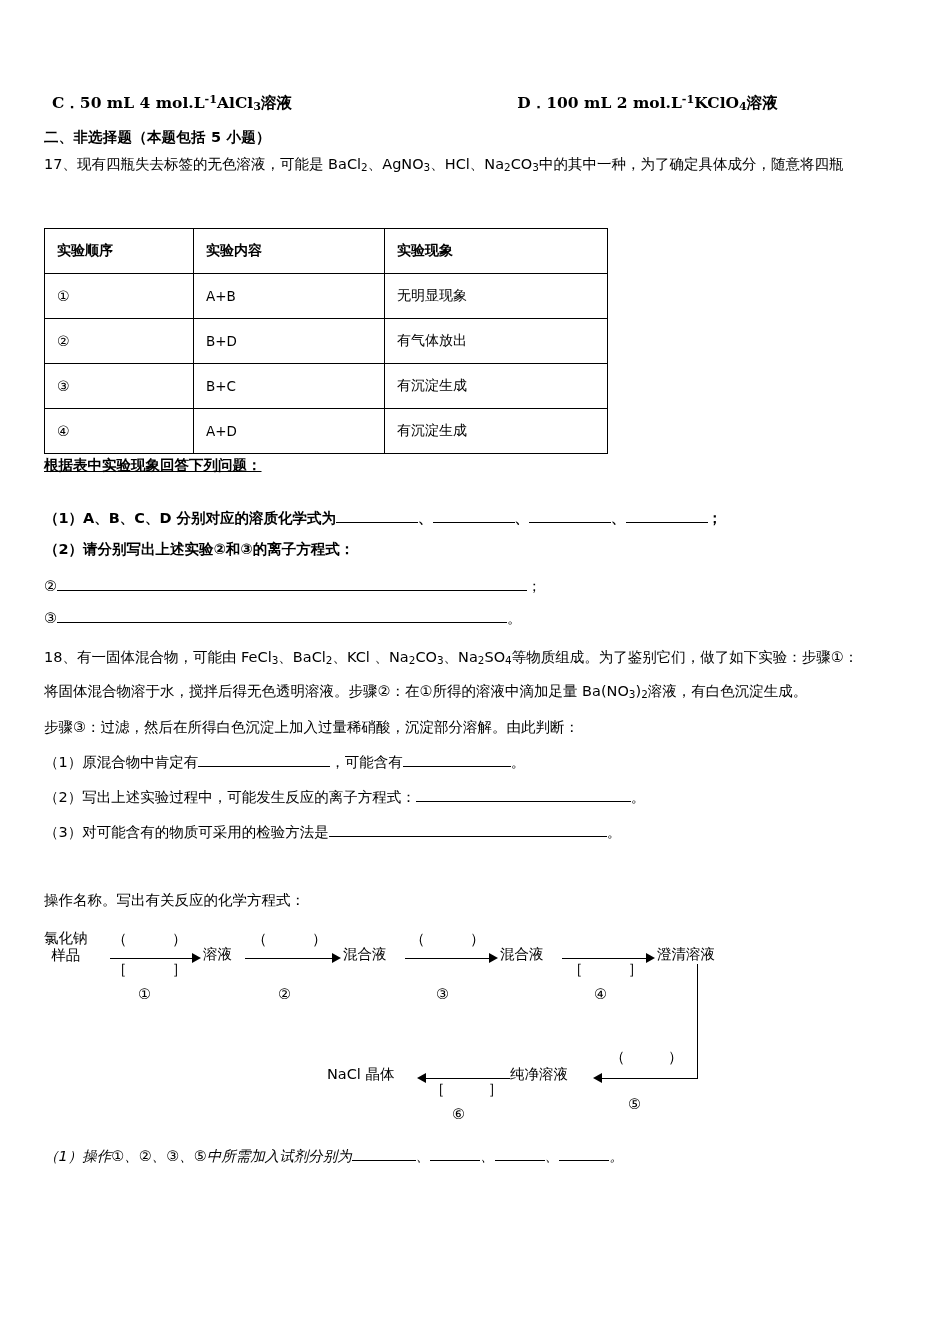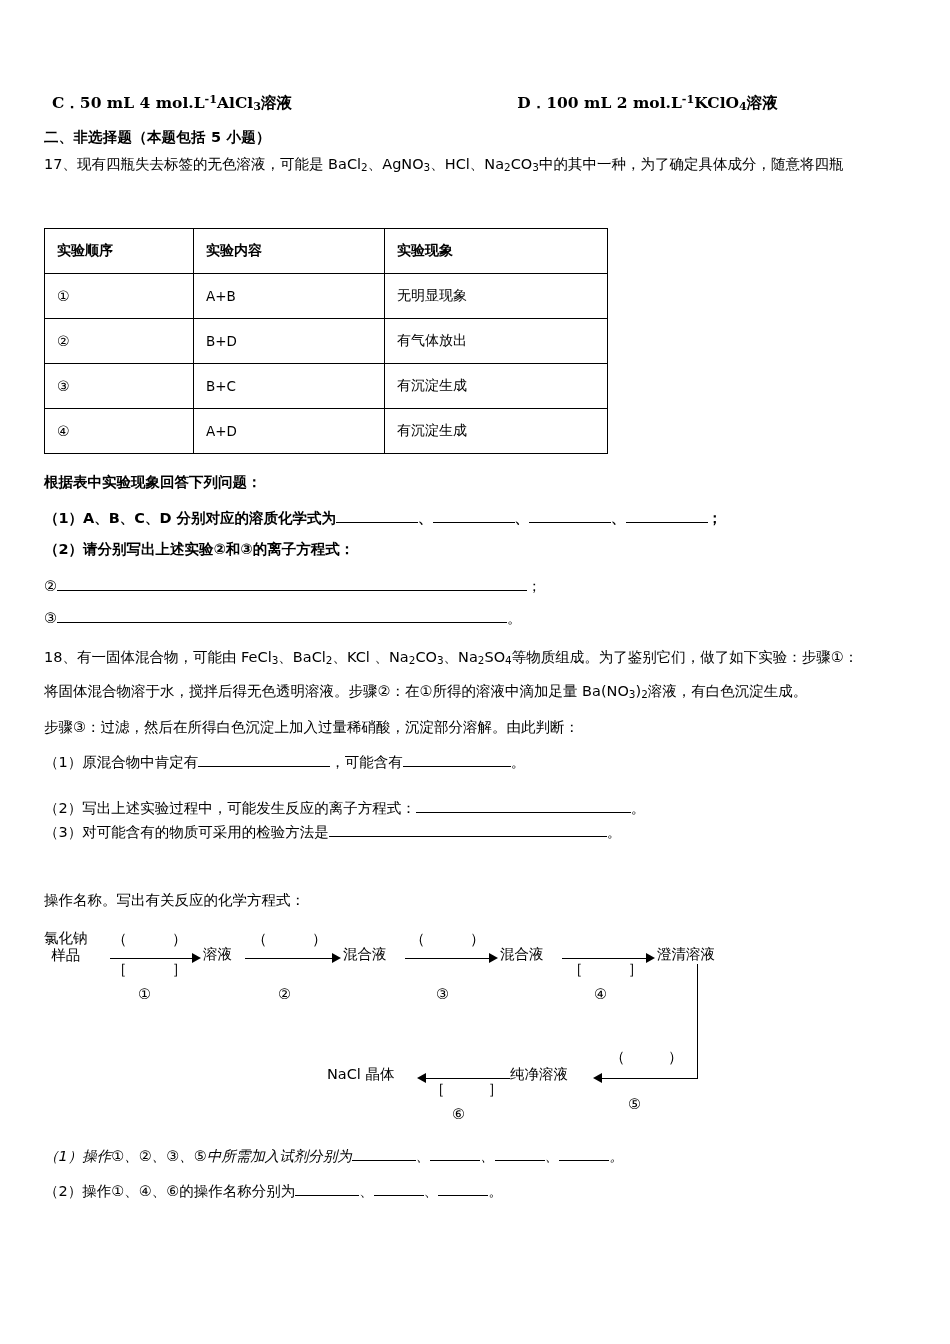--- a/index.html
+++ b/index.html
@@ -83,22 +83,22 @@
     font-weight: normal;
   }
   table.exp th { font-weight: bold; }
   table.exp .c1 { width: 124px; }
   table.exp .c2 { width: 166px; }
   table.exp .c3 { width: 198px; }
   td.mono-ab { font-weight: bold; font-family: "DejaVu Sans", sans-serif; font-size: 13.5px; }
 
   
   .q17-lead {
-    position: absolute; left: 44px; top: 473px;
-    font-weight: bold; font-size: 14.5px;
+    position: absolute; left: 44px; top: 456px;
+    font-weight: bold; font-size: 14.5px; text-decoration: underline;
   }
   .q17-1 {
     position: absolute; left: 44px; top: 508px;
     font-weight: bold; font-size: 14.5px; white-space: nowrap;
   }
   .q17-2 {
     position: absolute; left: 44px; top: 540px;
     font-weight: bold; font-size: 14.5px; white-space: nowrap;
   }
   .q17-b2 {
@@ -113,21 +113,21 @@
   .ul { display: inline-block; border-bottom: 1.4px solid #000; height: 14px; vertical-align: baseline; }
   .ul-11 { width: 82px; }
   .ul-long2 { width: 470px; }
   .ul-long3 { width: 450px; }
 
   
   .q18-l1 { position: absolute; left: 44px; top: 648px; font-size: 14.5px; white-space: nowrap; }
   .q18-l2 { position: absolute; left: 44px; top: 682px; font-size: 14.5px; white-space: nowrap; }
   .q18-l3 { position: absolute; left: 44px; top: 718px; font-size: 14.5px; white-space: nowrap; }
   .q18-1  { position: absolute; left: 44px; top: 752px; font-size: 14.5px; white-space: nowrap; }
-  .q18-2  { position: absolute; left: 44px; top: 787px; font-size: 14.5px; white-space: nowrap; margin-top: 11px; }
+  .q18-2  { position: absolute; left: 44px; top: 787px; font-size: 14.5px; white-space: nowrap; }
   .q18-3  { position: absolute; left: 44px; top: 822px; font-size: 14.5px; white-space: nowrap; }
   .ul-18a { width: 132px; }
   .ul-18b { width: 108px; }
   .ul-18c { width: 215px; }
   .ul-18d { width: 278px; }
 
   
   .q19-l1 { position: absolute; left: 44px; top: 857px; font-size: 14.5px; white-space: nowrap; }
   .q19-l2 { position: absolute; left: 44px; top: 891px; font-size: 14.5px; white-space: nowrap; }
 
@@ -302,15 +302,14 @@
     <span class="brk-l" style="left:390px; top:162px;">［</span>
     <span class="brk-r" style="left:448px; top:162px;">］</span>
     <span class="stepnum circ" style="left:412px; top:188px;">⑥</span>
 
     <div class="node" style="left:287px; top:148px;">NaCl 晶体</div>
 
   </div>
 
   <div class="q19-1"><span>（1）操作①、②、③、⑤中所需加入试剂分别为</span><span class="ul ul-19c"></span><span>、</span><span class="ul ul-19b"></span><span>、</span><span class="ul ul-19b"></span><span>、</span><span class="ul ul-19b"></span><span>。</span></div>
 
-  <div class="q19-2"><span>（2）操作①、④、⑥的操作名称分别为</span><span class="ul ul-19c"></span><span>、</span><span class="ul ul-19b"></span><span>、</span><span class="ul ul-19b"></span><span>。</span></div>
 
 </div>
 
 </body></html>

